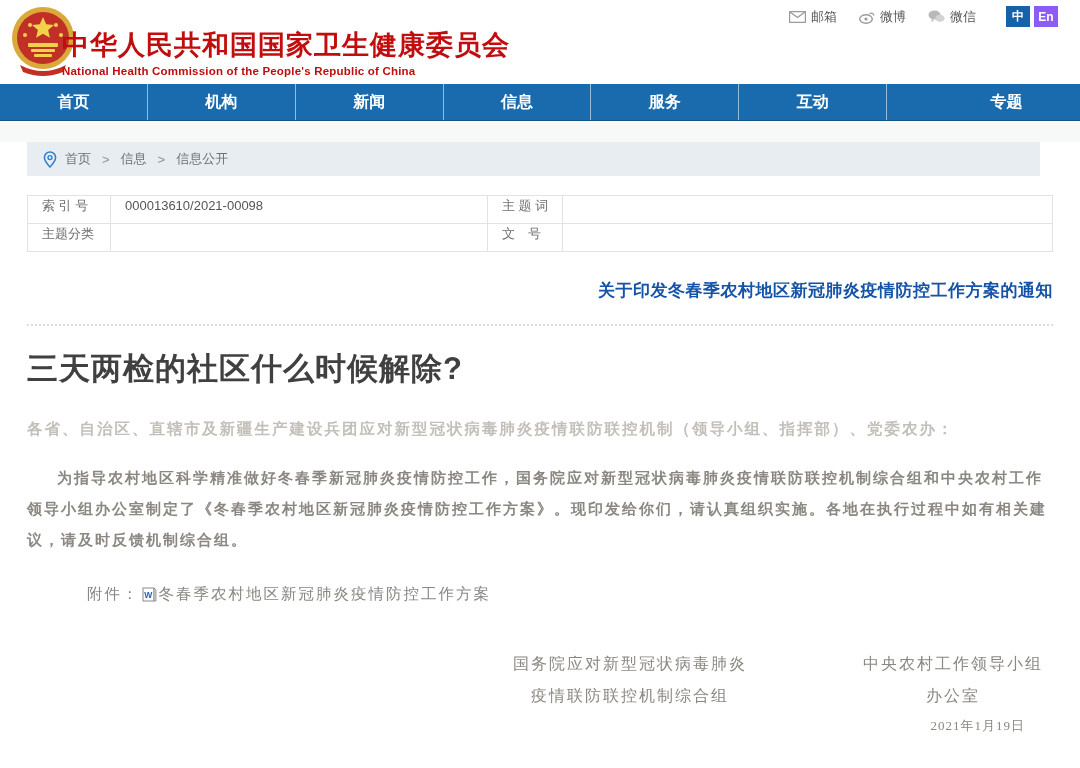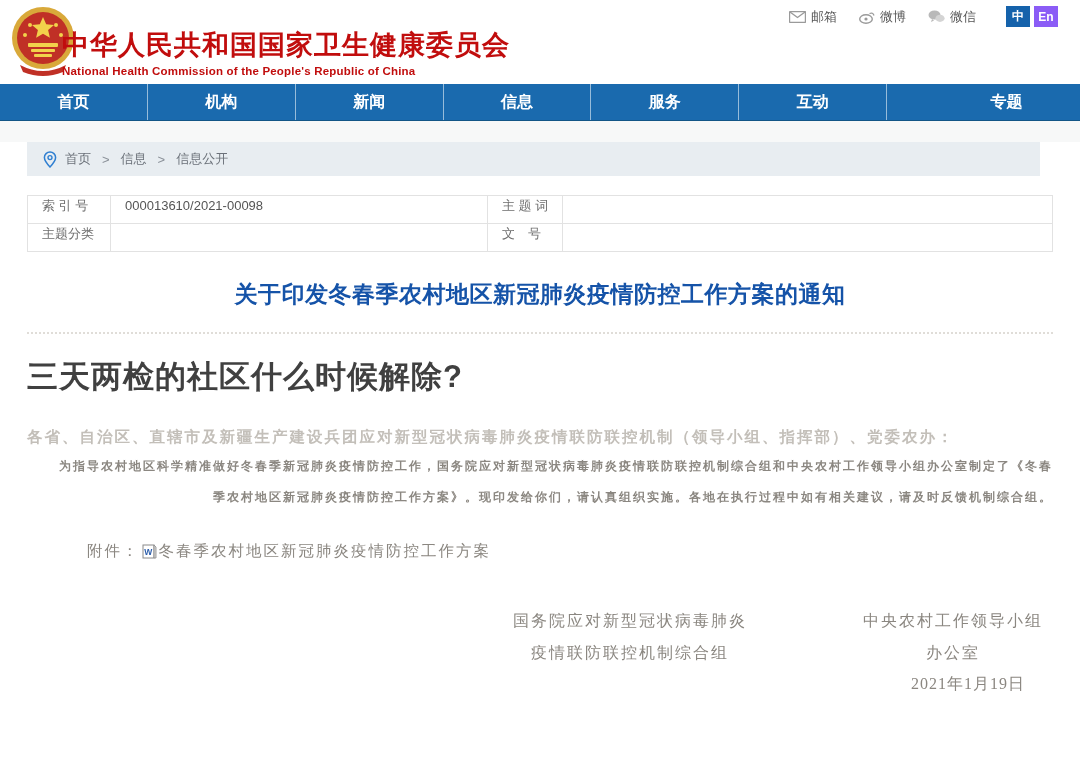--- a/index.html
+++ b/index.html
@@ -40,43 +40,43 @@
   
   .content { padding:0 27px; }
   .meta-table { width:100%; border-collapse:collapse; margin-top:19px; table-layout:fixed; }
   .meta-table td { border:1px solid #e2e2e2; height:28px; font-size:13px; color:#6e6e6e;
                    padding:0 0 8px 14px; background:#fff; }
   .meta-table .lab { color:#6e6e6e; }
   .meta-table .val { color:#555; }
   col.c1 { width:83px; } col.c2 { width:377px; } col.c3 { width:75px; } col.c4 { width:auto; }
 
   
-  .doc-title { text-align:center; color:#1553a8; font-size:23px; font-weight:bold;
+  .doc-title { text-align:right; color:#1553a8; font-size:17px; font-weight:bold;
                margin-top:27px; letter-spacing:.5px; }
   .dotline { border-bottom:2px dotted #e0ddd8; margin-top:22px; }
 
   .headline { text-align:left; font-size:31px; font-weight:900; color:#404040;
               margin-top:22px; letter-spacing:1px; font-family:"Liberation Sans", sans-serif; }
 
   .body-text { font-family:"Liberation Serif", serif; margin-top:24px;font-weight:bold; }
   .salutation { color:#c3bfb9; font-size:15.5px; line-height:29px; letter-spacing:2px; }
-  .para { color:#8b8781; font-size:12px; line-height:31px; letter-spacing:2px;
-          text-indent:2em; margin-top:0;text-align:right; }
+  .para { color:#8b8781; font-size:15px; line-height:31px; letter-spacing:2px;
+          text-indent:2em; margin-top:20px; }
 
   .attach { display:flex; align-items:center; margin-top:28px; padding-left:60px;
             color:#8b8781; font-size:15.5px; letter-spacing:2px; font-family:"Liberation Serif", serif; }
   .attach a { color:#8b8781; text-decoration:none; cursor:pointer; }
   .doc-icon { width:15px; height:15px; margin:0 2px; display:inline-block; }
 
   .sig-row { display:flex; justify-content:flex-end; margin-top:44px;
              font-family:Liberation Mono, monospace; color:#8b8781; font-size:16px; }
   .sig-left { width:330px; text-align:center; line-height:32px; letter-spacing:2px; margin-right:58px; }
   .sig-right { width:200px; text-align:center; line-height:32px; letter-spacing:2px; }
   .sig-date { text-align:right; padding-right:28px; margin-top:4px; color:#8b8781;
-              font-size:16px; font-family:"Liberation Serif", serif; letter-spacing:1px; }
+              font-size:13px; font-family:"Liberation Serif", serif; letter-spacing:1px; }
 </style>
 </head>
 <body>
 
 <div class="header">
   <svg class="emblem" viewBox="0 0 66 72">
     <circle cx="33" cy="33" r="31" fill="#d9a93a"></circle>
     <circle cx="33" cy="33" r="26" fill="#c03026"></circle>
     <path d="M33 12 l3.2 7.2 7.8.7 -5.9 5.2 1.8 7.7 -6.9-4.1 -6.9 4.1 1.8-7.7 -5.9-5.2 7.8-.7 z" fill="#f2d24b"></path>
     <circle cx="20" cy="20" r="2" fill="#f2d24b"></circle>

